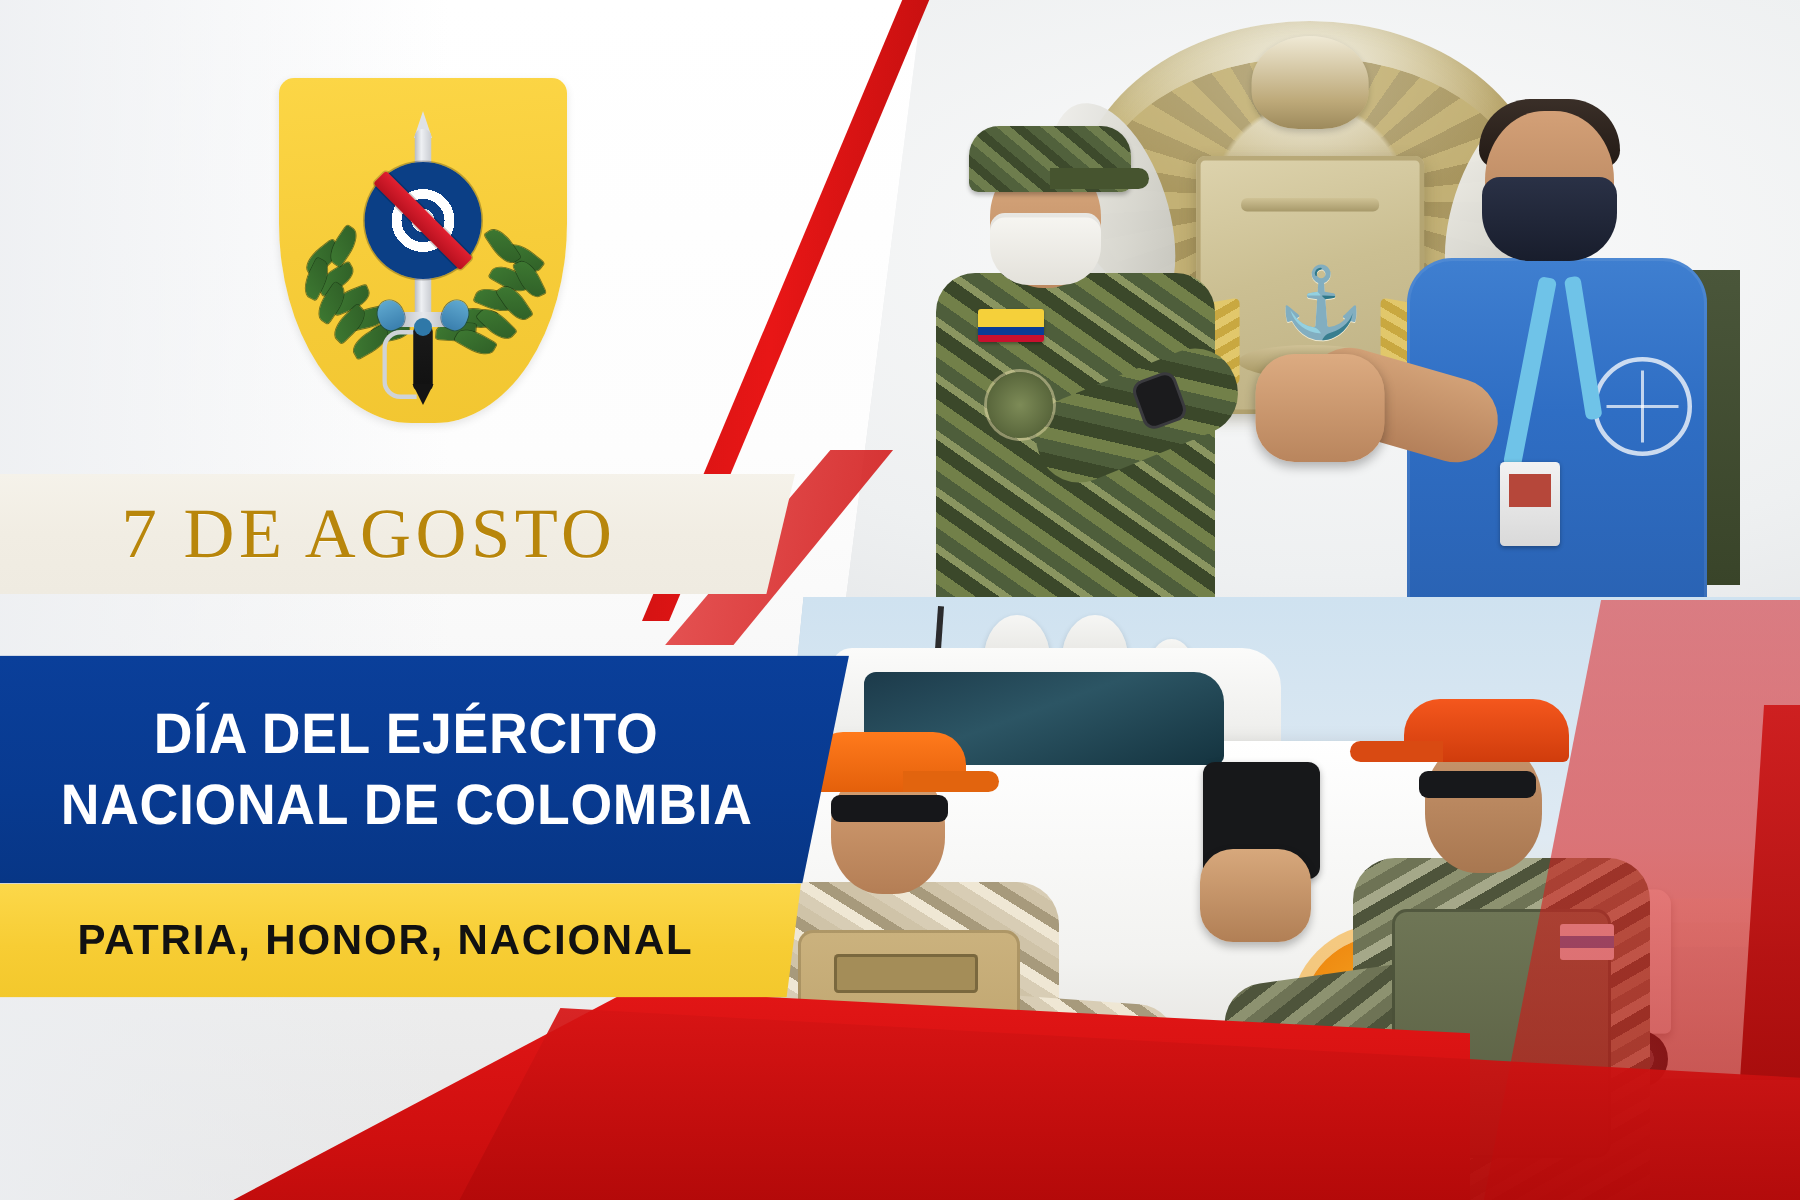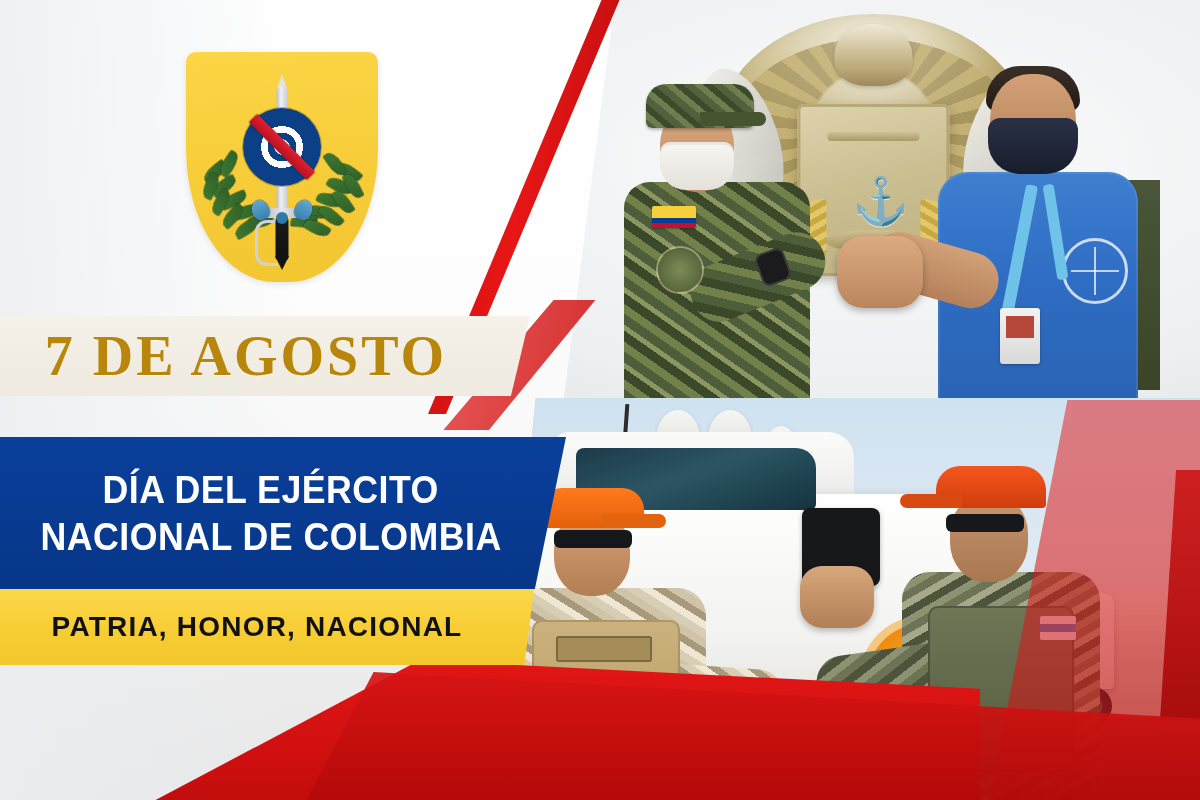--- a/index.html
+++ b/index.html
@@ -377,21 +377,21 @@
   
   .band-date{
     position:absolute;left:0;top:316px;width:530px;height:80px;
     background:linear-gradient(180deg,#f5f2ea 0%,#f1ede3 50%,#efebe1 100%);
     -webkit-clip-path:polygon(0 0, 100% 0, 96.4% 100%, 0 100%);
     clip-path:polygon(0 0, 100% 0, 96.4% 100%, 0 100%);
     display:flex;align-items:center;justify-content:center;
   }
   .band-date-text{
     font-family:"Liberation Serif", serif;
-    font-weight:700;font-size:56px;letter-spacing:3px;
+    font-weight:400;font-size:47px;letter-spacing:3px;
     color:#b8860b;
     text-shadow:0 1px 0 rgba(255,255,255,.7);
     padding-right:38px;
     white-space:nowrap;
   }
   .band-blue{
     position:absolute;left:0;top:437px;width:566px;height:152px;
     background:linear-gradient(180deg,#0a3f9a 0%,#083a90 60%,#073686 100%);
     -webkit-clip-path:polygon(0 0, 100% 0, 94.5% 100%, 0 100%);
     clip-path:polygon(0 0, 100% 0, 94.5% 100%, 0 100%);

